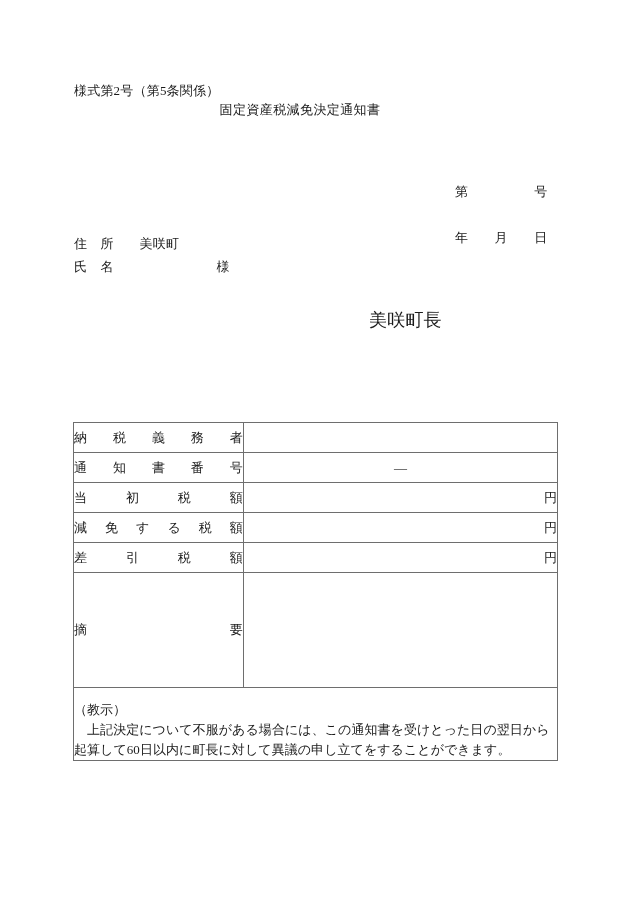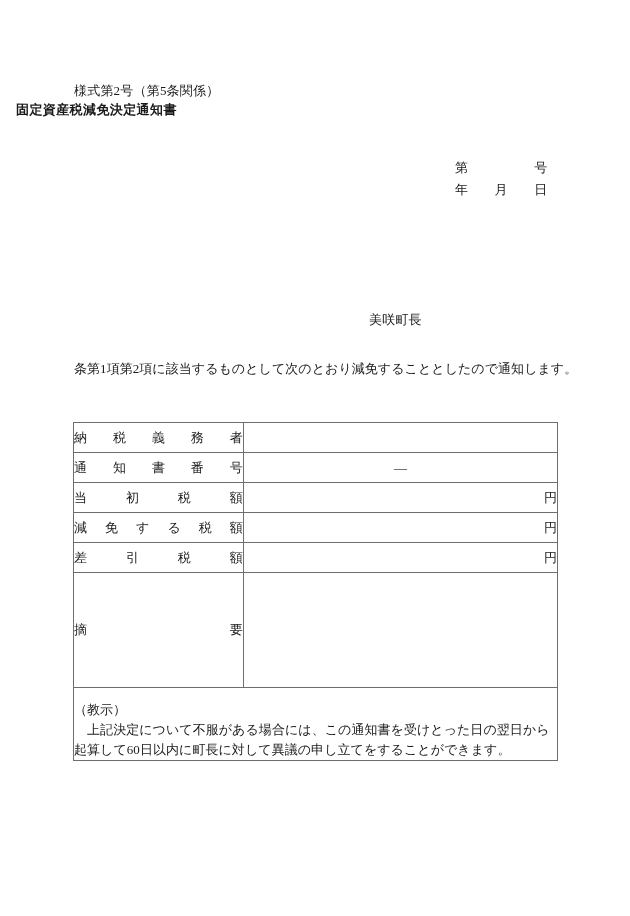--- a/index.html
+++ b/index.html
@@ -31,58 +31,59 @@
     font-size: 13px;
     line-height: 18px;
     letter-spacing: 0.2px;
     white-space: pre;
   }
   .doc-title {
     position: absolute;
     left: 0;
     top: 101px;
     width: 584px;
+    text-align: center;
     font-size: 13px;
     line-height: 18px;
     letter-spacing: 0.4px;
     padding-left: 16px;
     box-sizing: border-box;
     white-space: pre;
-    font-weight: bold;
   }
 
   
   .ref-block {
     position: absolute;
     left: 455px;
     top: 157px;
     font-size: 13px;
     line-height: 22px;
   }
   .ref-line {
     white-space: pre;
     letter-spacing: 0.2px;
+    margin-top: 24px;
   }
 
   
   .recipient {
     position: absolute;
     left: 74px;
     top: 232px;
     font-size: 13px;
     line-height: 23px;
   }
   .recipient-line { white-space: pre; letter-spacing: 0.2px; }
 
   
   .issuer {
     position: absolute;
     left: 369px;
     top: 310px;
-    font-size: 13px;
+    font-size: 18px;
     line-height: 20px;
     white-space: pre;
     letter-spacing: 0.2px;
   }
 
   
   .body-text {
     position: absolute;
     left: 74px;
     top: 357px;
@@ -159,25 +160,28 @@
 
   <div class="form-code">様式第2号（第5条関係）</div>
 
   <div class="doc-title">固定資産税減免決定通知書</div>
 
   <div class="ref-block">
     <div class="ref-line">第　　　　　号</div>
     <div class="ref-line">年　　月　　日</div>
   </div>
 
+  <div class="recipient">
+    <div class="recipient-line"><span>住　所</span><span style="display:inline-block;width:26px"></span><span>美咲町</span></div>
+    <div class="recipient-line"><span>氏　名</span><span style="display:inline-block;width:103px"></span><span>様</span></div>
+  </div>
 
   <div class="issuer">美咲町長</div>
 
   <div class="body-text">
-    <span class="body-line">条第1項第2項に該当するものとして次のとおり減免することとしたので通知します。</span>
   </div>
 
   <table class="form-table">
     <colgroup>
       <col style="width:170px">
       <col style="width:314px">
     </colgroup>
     <tbody>
 
       <tr>

